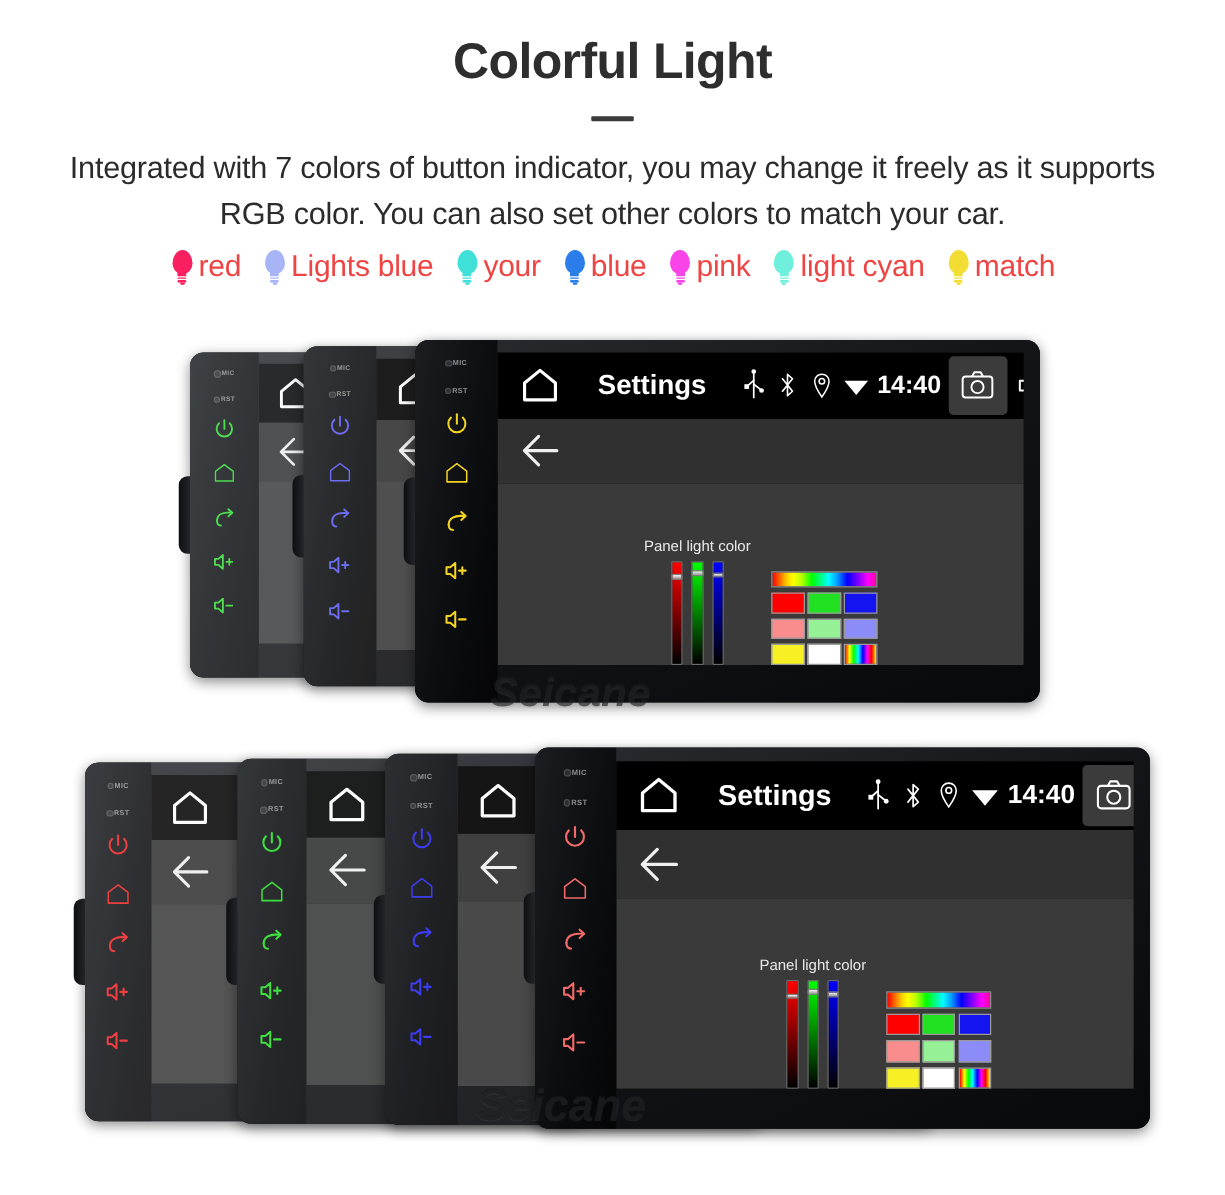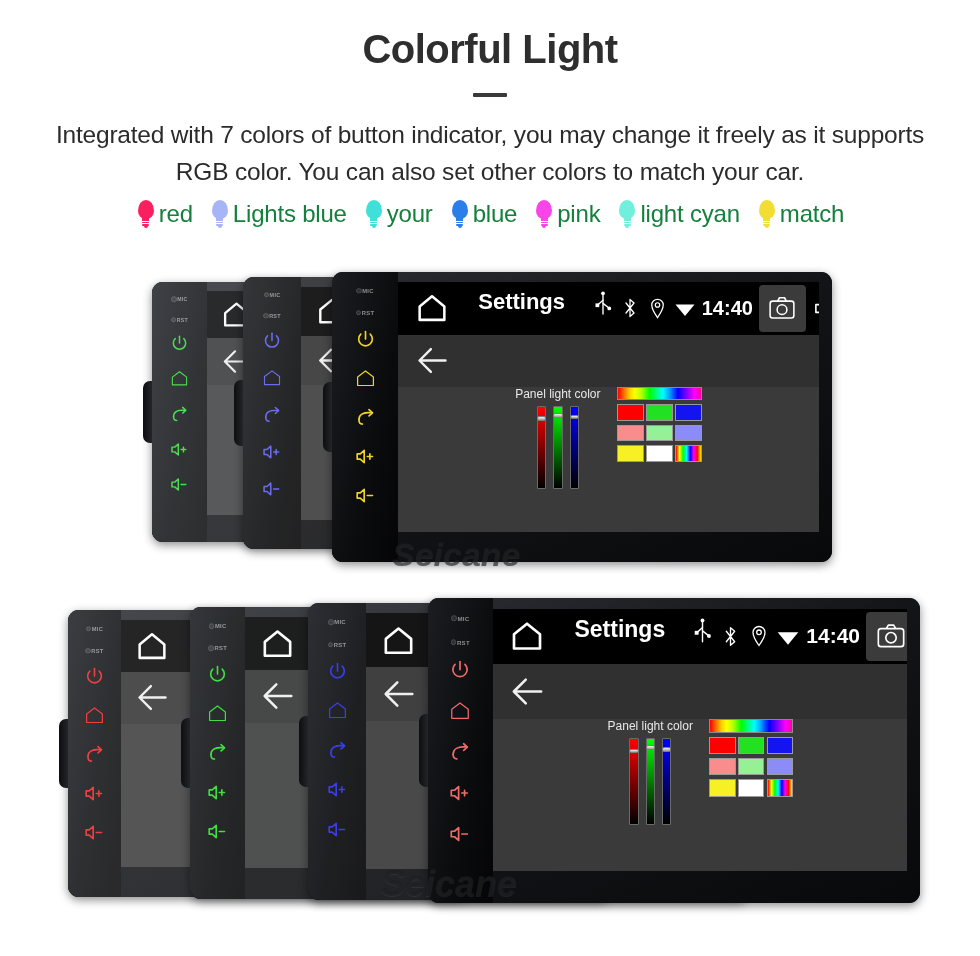--- a/index.html
+++ b/index.html
@@ -78,21 +78,21 @@
     position: absolute;
     left: 6.5px;
     width: 7px; height: 1.6px;
     border-radius: 1px;
   }
   .bulb .base1 { top: 21.2px; }
   .bulb .base2 { top: 23.6px; }
   .bulb .base3 { top: 26px; left: 8px; width: 4px; border-radius: 0 0 2px 2px;}
   .legend-label {
     font-size: 24px;
-    color: #15803d;
+    color: #ef4444;
     letter-spacing: -0.2px;
     white-space: nowrap;
   }
 
   
   .stack {
     position: absolute;
   }
   #stack-top { left: 0; top: 272px; width: 980px; height: 300px; }
   #stack-bottom { left: 0; top: 598px; width: 980px; height: 320px; }
@@ -169,21 +169,21 @@
     overflow: hidden;
   }
   .statusbar {
     height: 21%;
     background: #000000;
     display: flex;
     align-items: center;
     padding: 0 2.5% 0 3.5%;
     position: relative;
   }
-  .sb-left { display: flex; gap: 0; }
+  .sb-left { display: flex; align-items: center; gap: 0; }
   .sb-title {
     color: #ffffff;
     font-weight: bold;
     white-space: nowrap;
   }
   .sb-right {
     margin-left: auto;
     display: flex;
     align-items: center;
   }
@@ -205,21 +205,21 @@
     position: absolute;
     left: 0; right: 0;
     top: 42%; bottom: 0;
     background: #3a3a3a;
   }
 
   .panel-wrap {
     position: absolute;
     left: 0; right: 0; top: 0; bottom: 0;
     display: flex;
-    align-items: flex-start;
+    align-items: flex-end;
     justify-content: center;
     gap: 4%;
   }
   .sliders-group {
     display: flex;
     flex-direction: column;
     align-items: center;
   }
   .panel-label {
     color: #e8e8e8;

